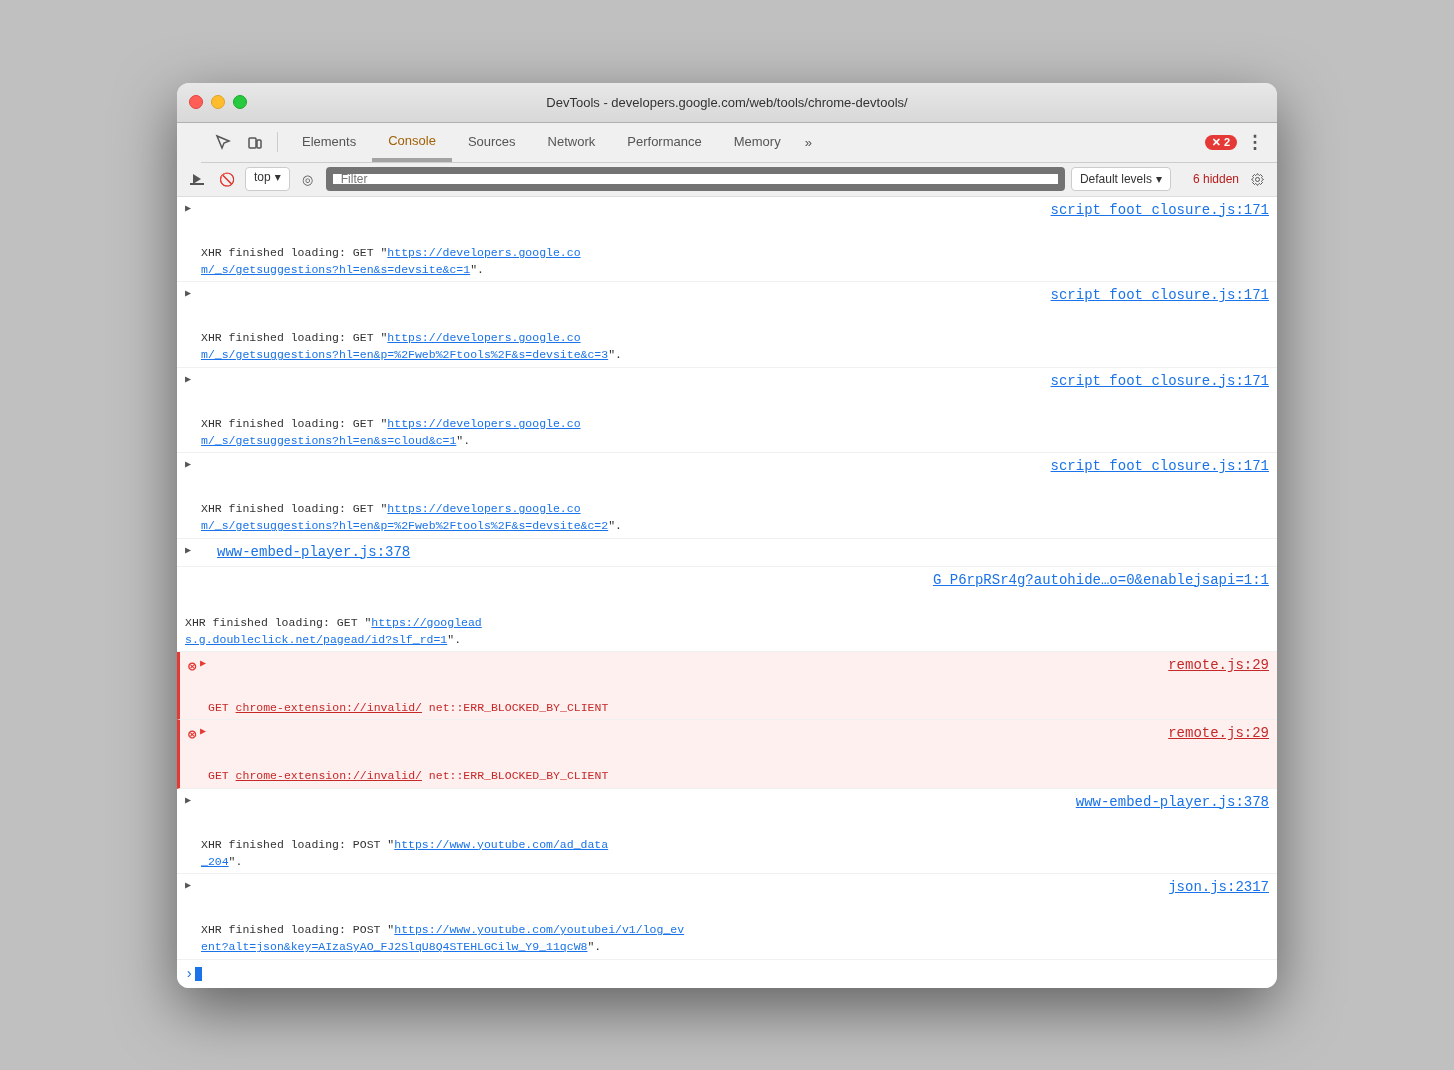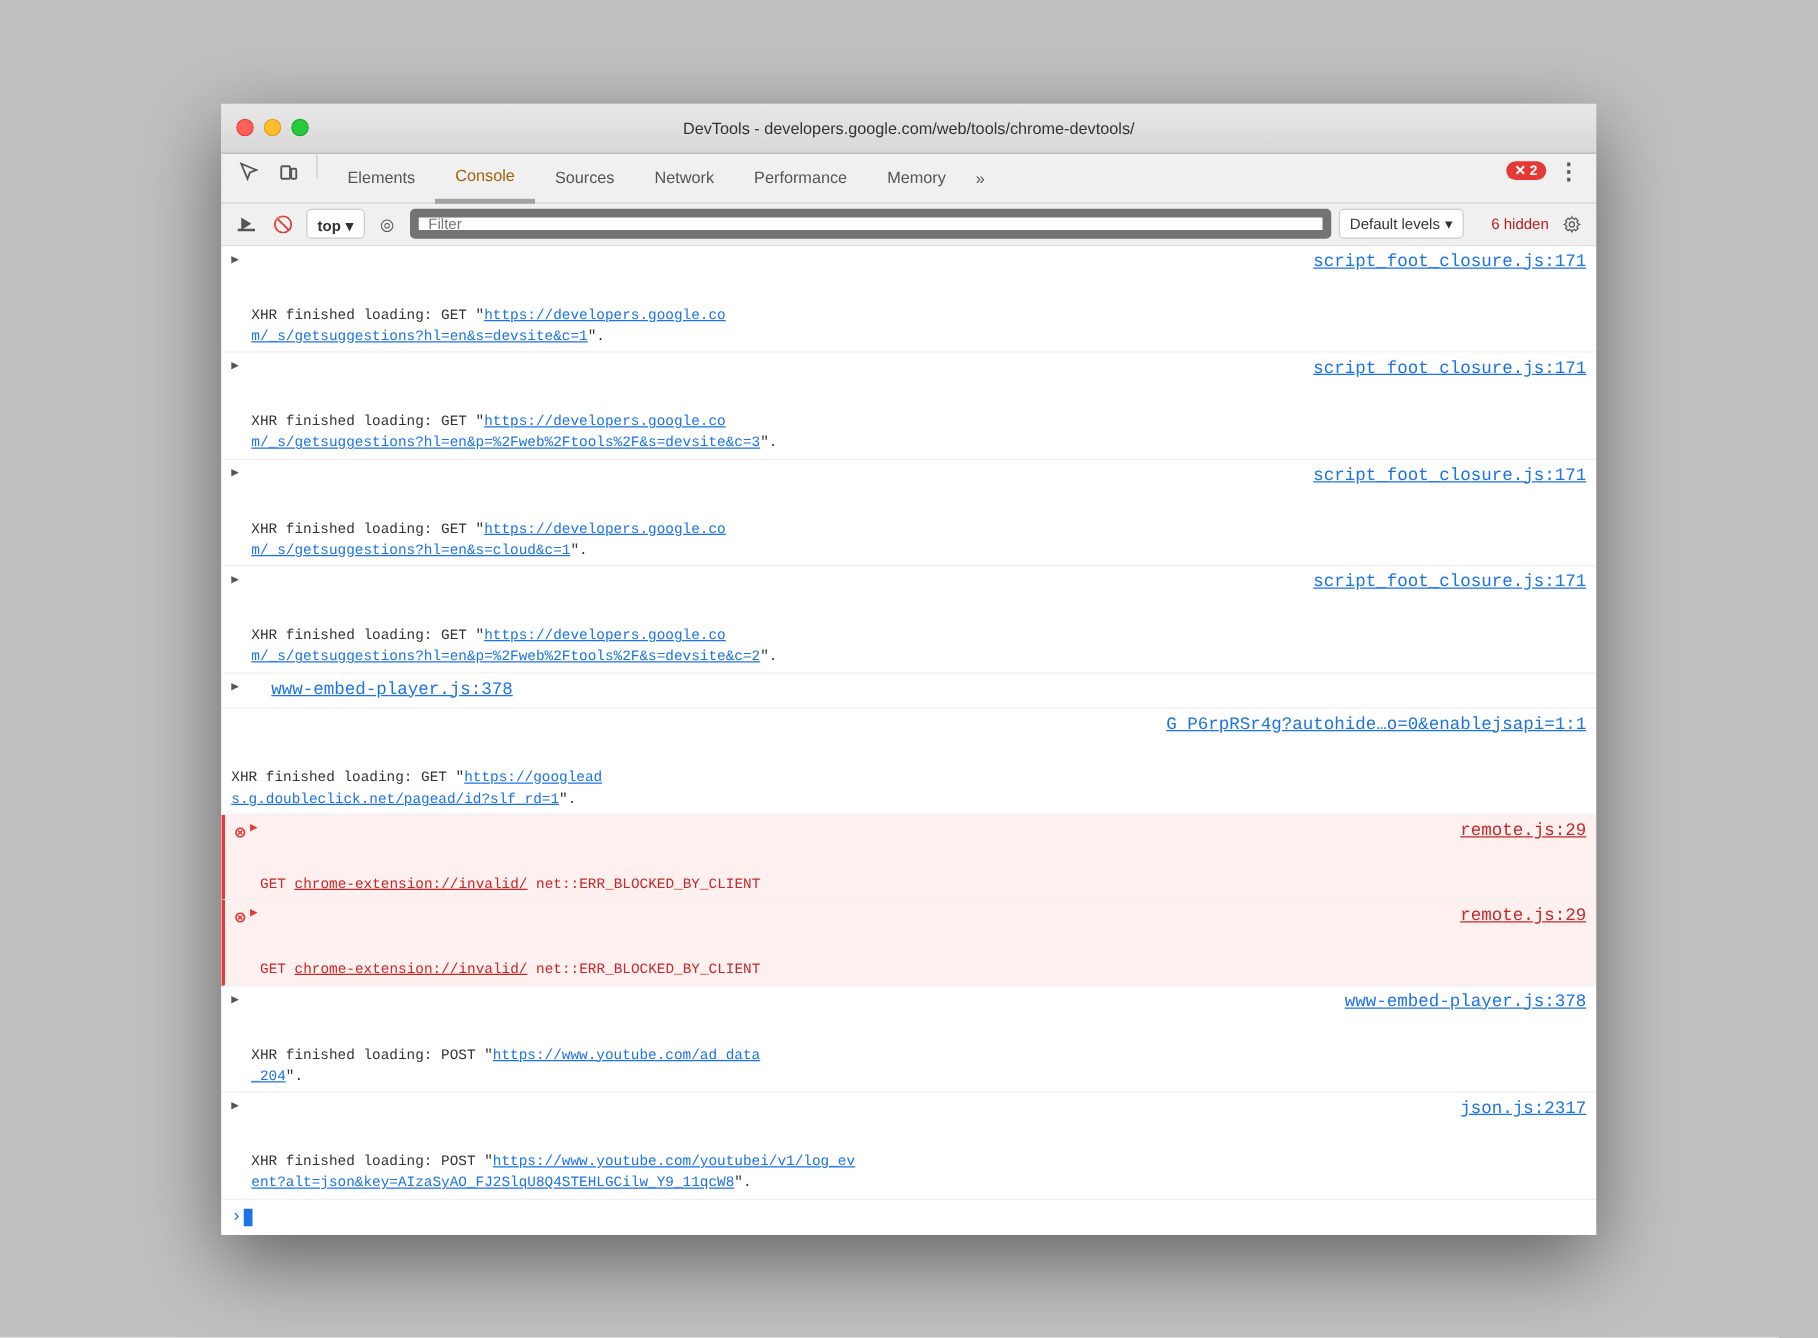--- a/index.html
+++ b/index.html
@@ -6,21 +6,21 @@
     body {
       background: #c0c0c0;
       display: flex;
       justify-content: center;
       align-items: center;
       min-height: 100vh;
       font-family: -apple-system, BlinkMacSystemFont, 'Helvetica Neue', Arial, sans-serif;
     }
     .window {
       width: 1100px;
-      border-radius: 0;
+      border-radius: 12px;
       box-shadow: 0 20px 60px rgba(0,0,0,0.5);
       overflow: hidden;
       background: #f0f0f0;
     }
     .title-bar {
       background: linear-gradient(to bottom, #e8e8e8, #d8d8d8);
       padding: 0 12px;
       height: 40px;
       display: flex;
       align-items: center;
@@ -47,24 +47,25 @@
       transform: translateX(-50%);
       font-size: 13px;
       color: #333;
       font-weight: 500;
       white-space: nowrap;
     }
     .toolbar {
       background: #f0f0f0;
       border-bottom: 1px solid #ccc;
       display: flex;
-      align-items: flex-start;
+      align-items: center;
       padding: 0 8px;
       height: 40px;
       gap: 4px;
+      margin-left: 24px;
     }
     .toolbar-btn {
       width: 28px;
       height: 28px;
       border: none;
       background: transparent;
       cursor: pointer;
       border-radius: 4px;
       display: flex;
       align-items: center;
@@ -141,31 +142,30 @@
       cursor: pointer;
       border-radius: 4px;
       display: flex;
       align-items: center;
       justify-content: center;
       color: #555;
       font-size: 13px;
     }
     .context-select {
       display: flex;
-      align-items: flex-end;
+      align-items: flex-start;
       border: 1px solid #ccc;
       border-radius: 4px;
       padding: 2px 8px;
       font-size: 12px;
       color: #333;
       cursor: pointer;
       background: white;
       gap: 4px;
       height: 24px;
-      font-weight: bold;
     }
     .filter-input {
       flex: 1;
       border: 7px solid #737373;
       border-radius: 4px;
       padding: 2px 8px;
       font-size: 12px;
       height: 24px;
       outline: none;
     }

